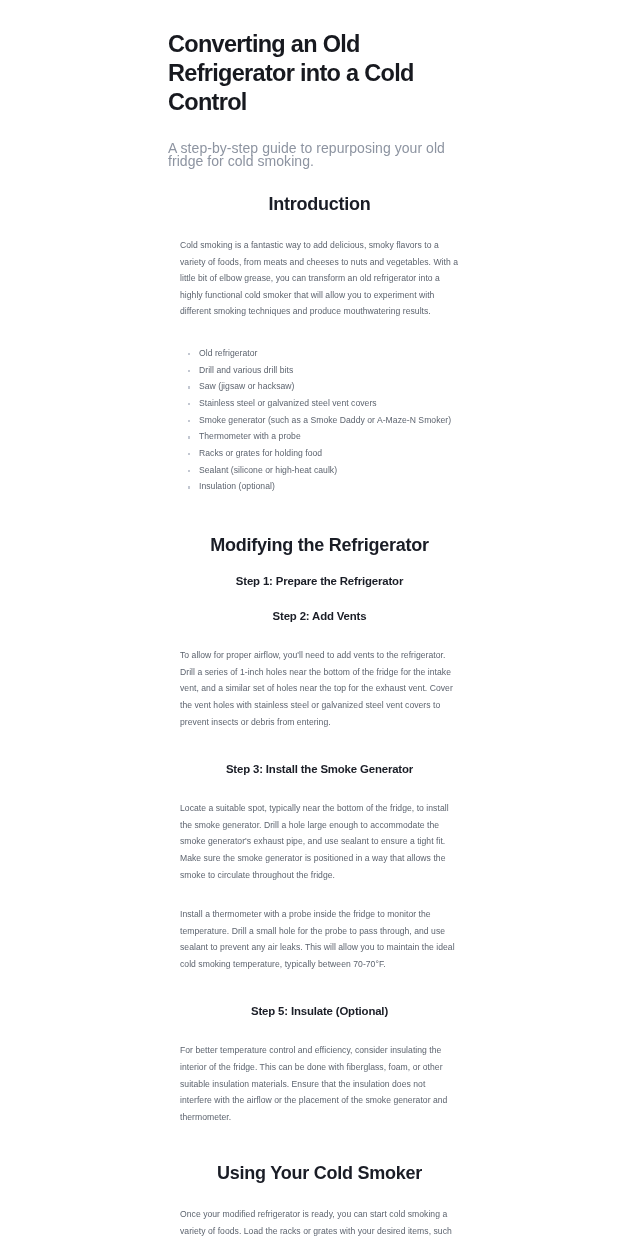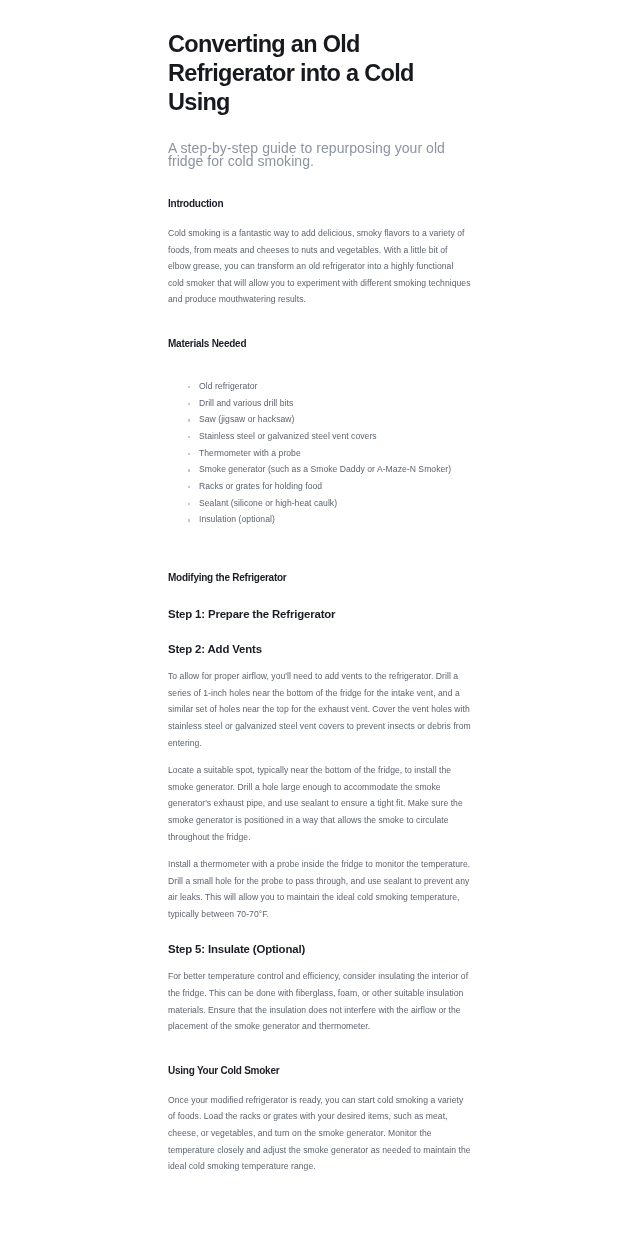--- a/index.html
+++ b/index.html
@@ -43,37 +43,39 @@
     font-weight: 400;
     letter-spacing: 0.05px;
     color: #8d94a1;
   }
   .section {
     padding-top: 0;
   }
   h2.sec-title {
     margin: 0;
     padding-top: 27px;
-    font-size: 10px;
+    font-size: 18px;
     line-height: 18px;
     font-weight: 700;
     letter-spacing: -0.25px;
     color: #1a1d26;
+    text-align: center;
   }
   h3.step-title {
     margin: 0;
     padding-top: 20px;
     font-size: 11.4px;
     line-height: 15px;
     font-weight: 700;
     letter-spacing: -0.15px;
     color: #1a1d26;
+    text-align: center;
   }
   p.body-text {
-    margin: 0;
+    margin: 12px;
     padding-top: 12px;
     font-size: 8.6px;
     line-height: 16.6px;
     font-weight: 400;
     letter-spacing: 0.04px;
     color: #5d646f;
   }
   p.body-text.tight {
     padding-top: 11px;
   }
@@ -102,56 +104,56 @@
     background: #c3c8d2;
   }
   .step-block { }
 </style>
 </head>
 <body>
 
 <div class="page">
   <article class="article">
 
-    <h1 class="doc-title">Converting an Old Refrigerator into a Cold Using</h1>
+    <h1 class="doc-title">Converting an Old Refrigerator into a Cold Control</h1>
     <p class="doc-subtitle">A step-by-step guide to repurposing your old fridge for cold smoking.</p>
 
     <section class="section">
       <h2 class="sec-title">Introduction</h2>
       <p class="body-text">Cold smoking is a fantastic way to add delicious, smoky flavors to a variety of foods, from meats and cheeses to nuts and vegetables. With a little bit of elbow grease, you can transform an old refrigerator into a highly functional cold smoker that will allow you to experiment with different smoking techniques and produce mouthwatering results.</p>
     </section>
 
     <section class="section">
-      <h2 class="sec-title">Materials Needed</h2>
       <ul class="materials">
         <li><span class="bullet"></span><span>Old refrigerator</span></li>
         <li><span class="bullet"></span><span>Drill and various drill bits</span></li>
         <li><span class="bullet"></span><span>Saw (jigsaw or hacksaw)</span></li>
         <li><span class="bullet"></span><span>Stainless steel or galvanized steel vent covers</span></li>
+        <li><span class="bullet"></span><span>Smoke generator (such as a Smoke Daddy or A-Maze-N Smoker)</span></li>
         <li><span class="bullet"></span><span>Thermometer with a probe</span></li>
-        <li><span class="bullet"></span><span>Smoke generator (such as a Smoke Daddy or A-Maze-N Smoker)</span></li>
         <li><span class="bullet"></span><span>Racks or grates for holding food</span></li>
         <li><span class="bullet"></span><span>Sealant (silicone or high-heat caulk)</span></li>
         <li><span class="bullet"></span><span>Insulation (optional)</span></li>
       </ul>
     </section>
 
     <section class="section">
       <h2 class="sec-title">Modifying the Refrigerator</h2>
 
       <div class="step-block">
         <h3 class="step-title">Step 1: Prepare the Refrigerator</h3>
       </div>
 
       <div class="step-block">
         <h3 class="step-title">Step 2: Add Vents</h3>
         <p class="body-text tight">To allow for proper airflow, you'll need to add vents to the refrigerator. Drill a series of 1-inch holes near the bottom of the fridge for the intake vent, and a similar set of holes near the top for the exhaust vent. Cover the vent holes with stainless steel or galvanized steel vent covers to prevent insects or debris from entering.</p>
       </div>
 
       <div class="step-block">
+        <h3 class="step-title">Step 3: Install the Smoke Generator</h3>
         <p class="body-text tight">Locate a suitable spot, typically near the bottom of the fridge, to install the smoke generator. Drill a hole large enough to accommodate the smoke generator's exhaust pipe, and use sealant to ensure a tight fit. Make sure the smoke generator is positioned in a way that allows the smoke to circulate throughout the fridge.</p>
       </div>
 
       <div class="step-block">
         <p class="body-text tight">Install a thermometer with a probe inside the fridge to monitor the temperature. Drill a small hole for the probe to pass through, and use sealant to prevent any air leaks. This will allow you to maintain the ideal cold smoking temperature, typically between 70-70°F.</p>
       </div>
 
       <div class="step-block">
         <h3 class="step-title">Step 5: Insulate (Optional)</h3>
         <p class="body-text tight">For better temperature control and efficiency, consider insulating the interior of the fridge. This can be done with fiberglass, foam, or other suitable insulation materials. Ensure that the insulation does not interfere with the airflow or the placement of the smoke generator and thermometer.</p>

